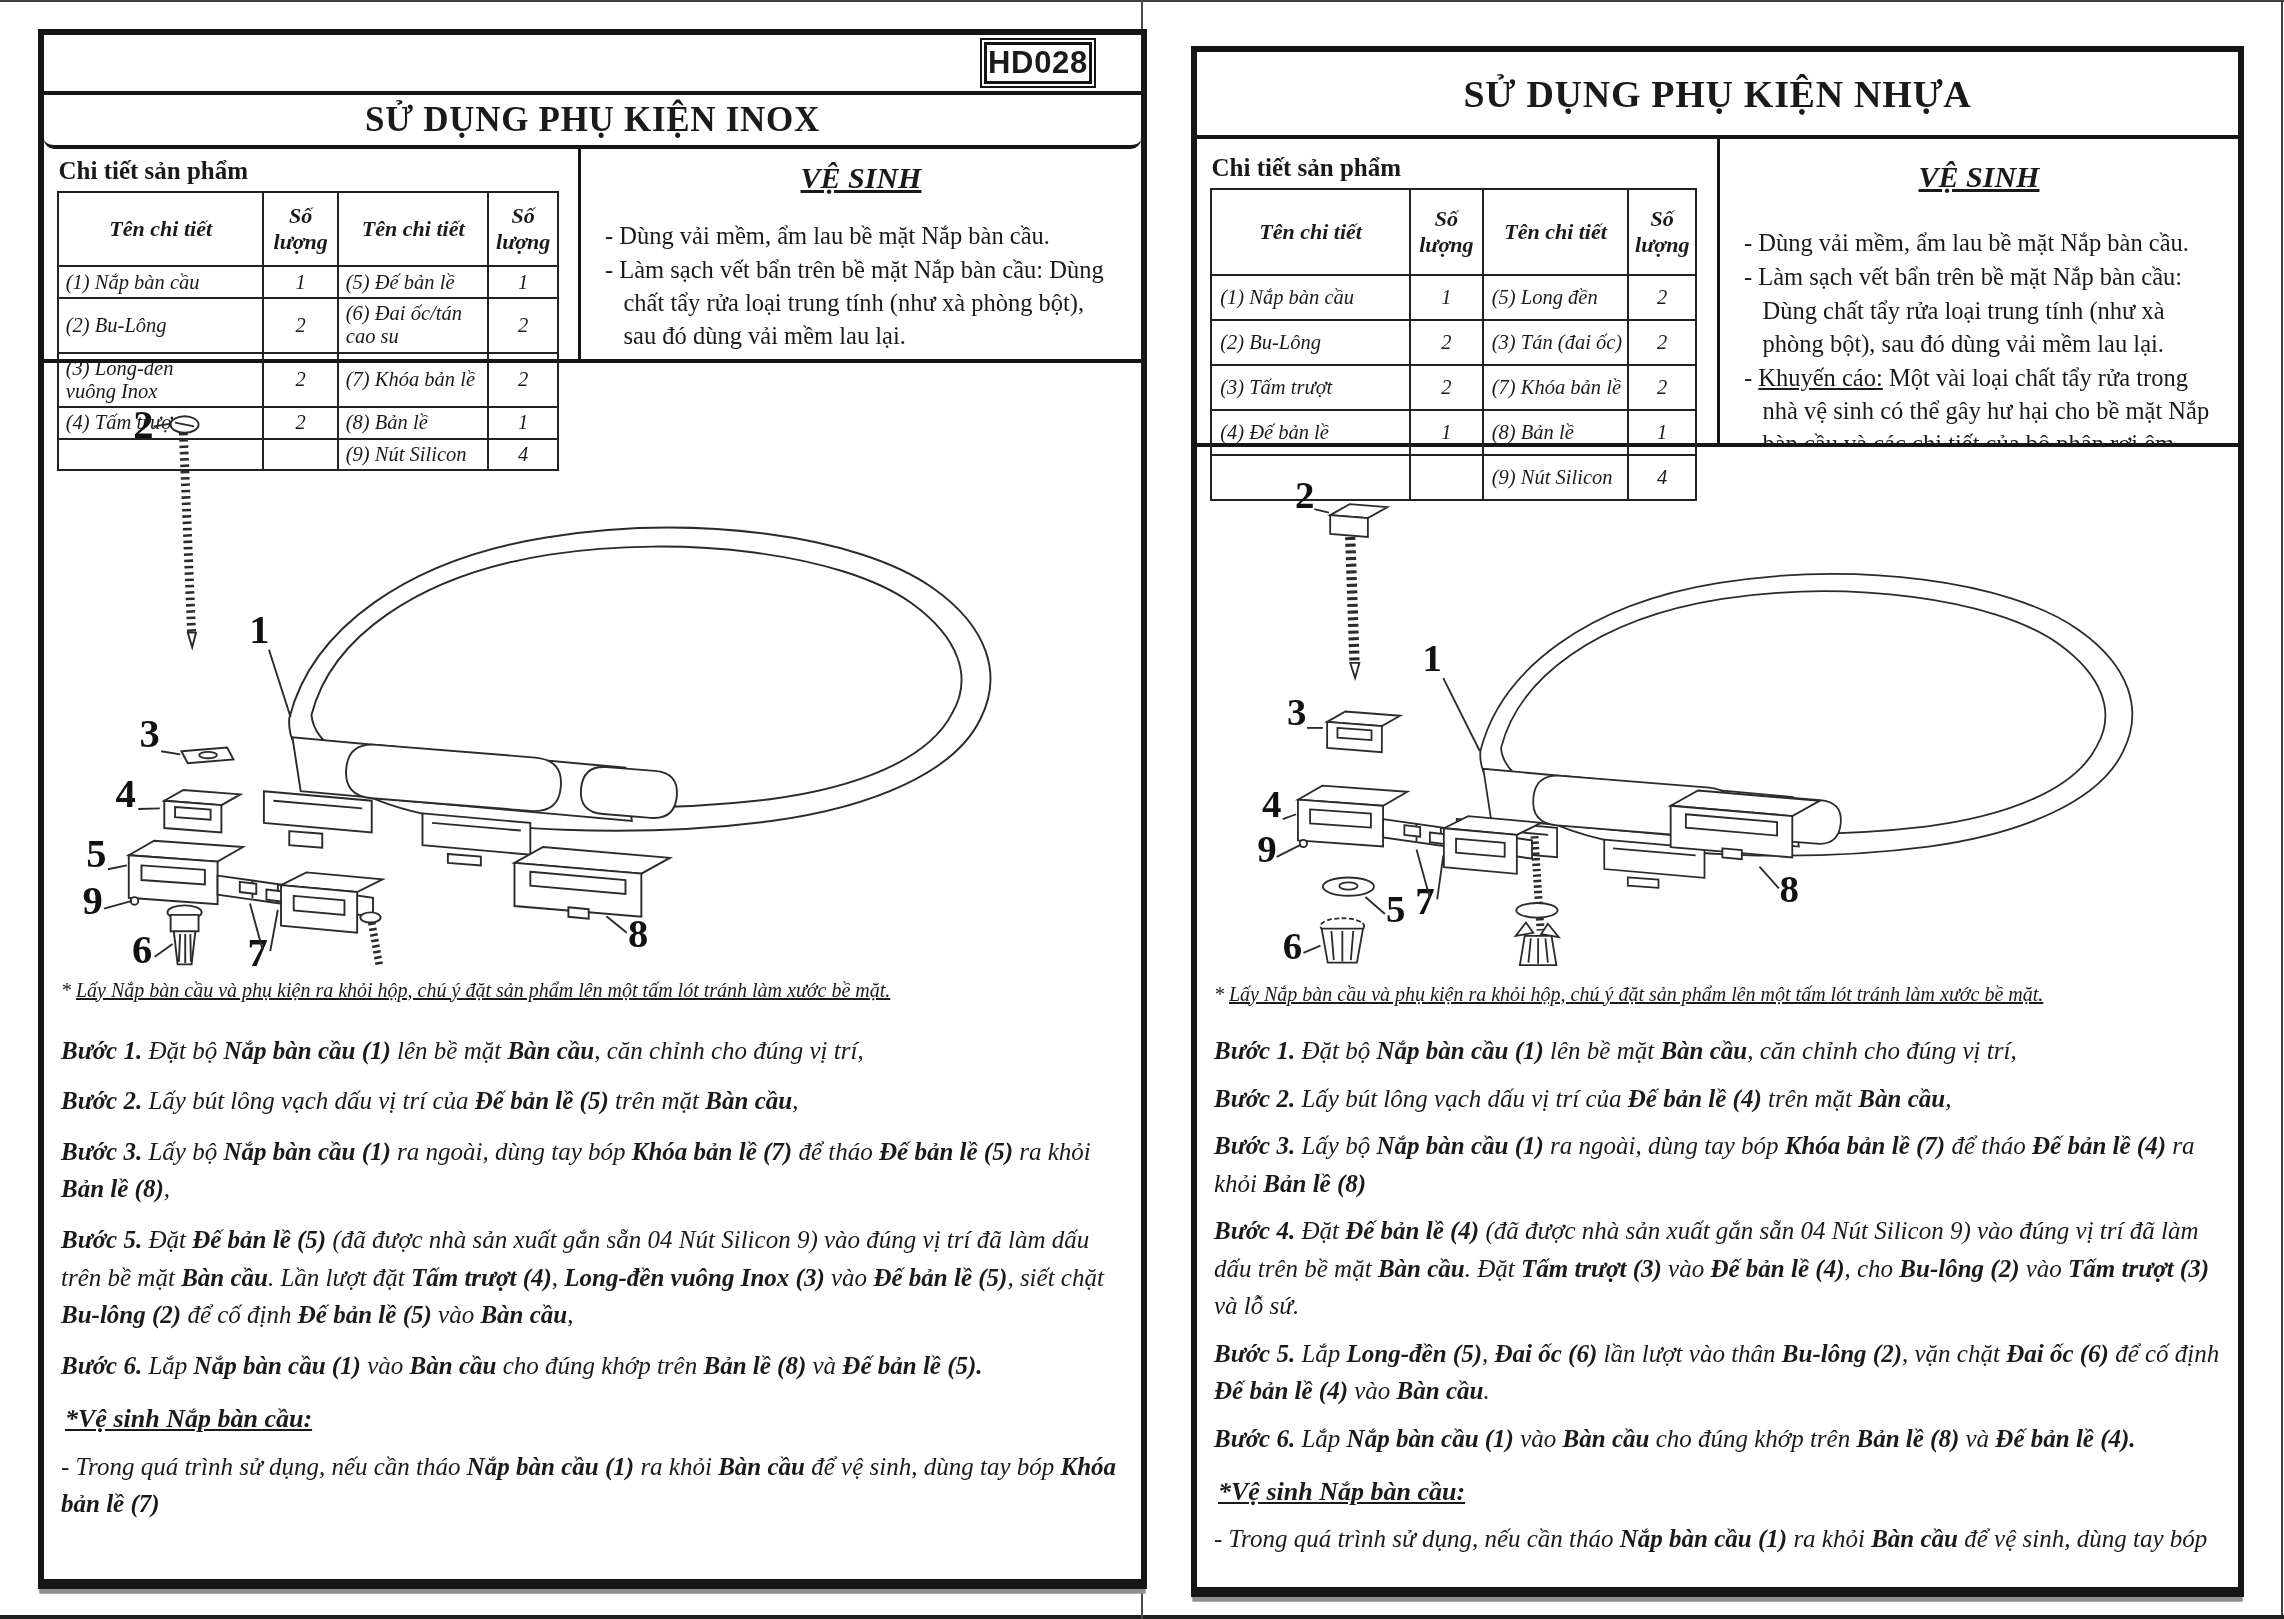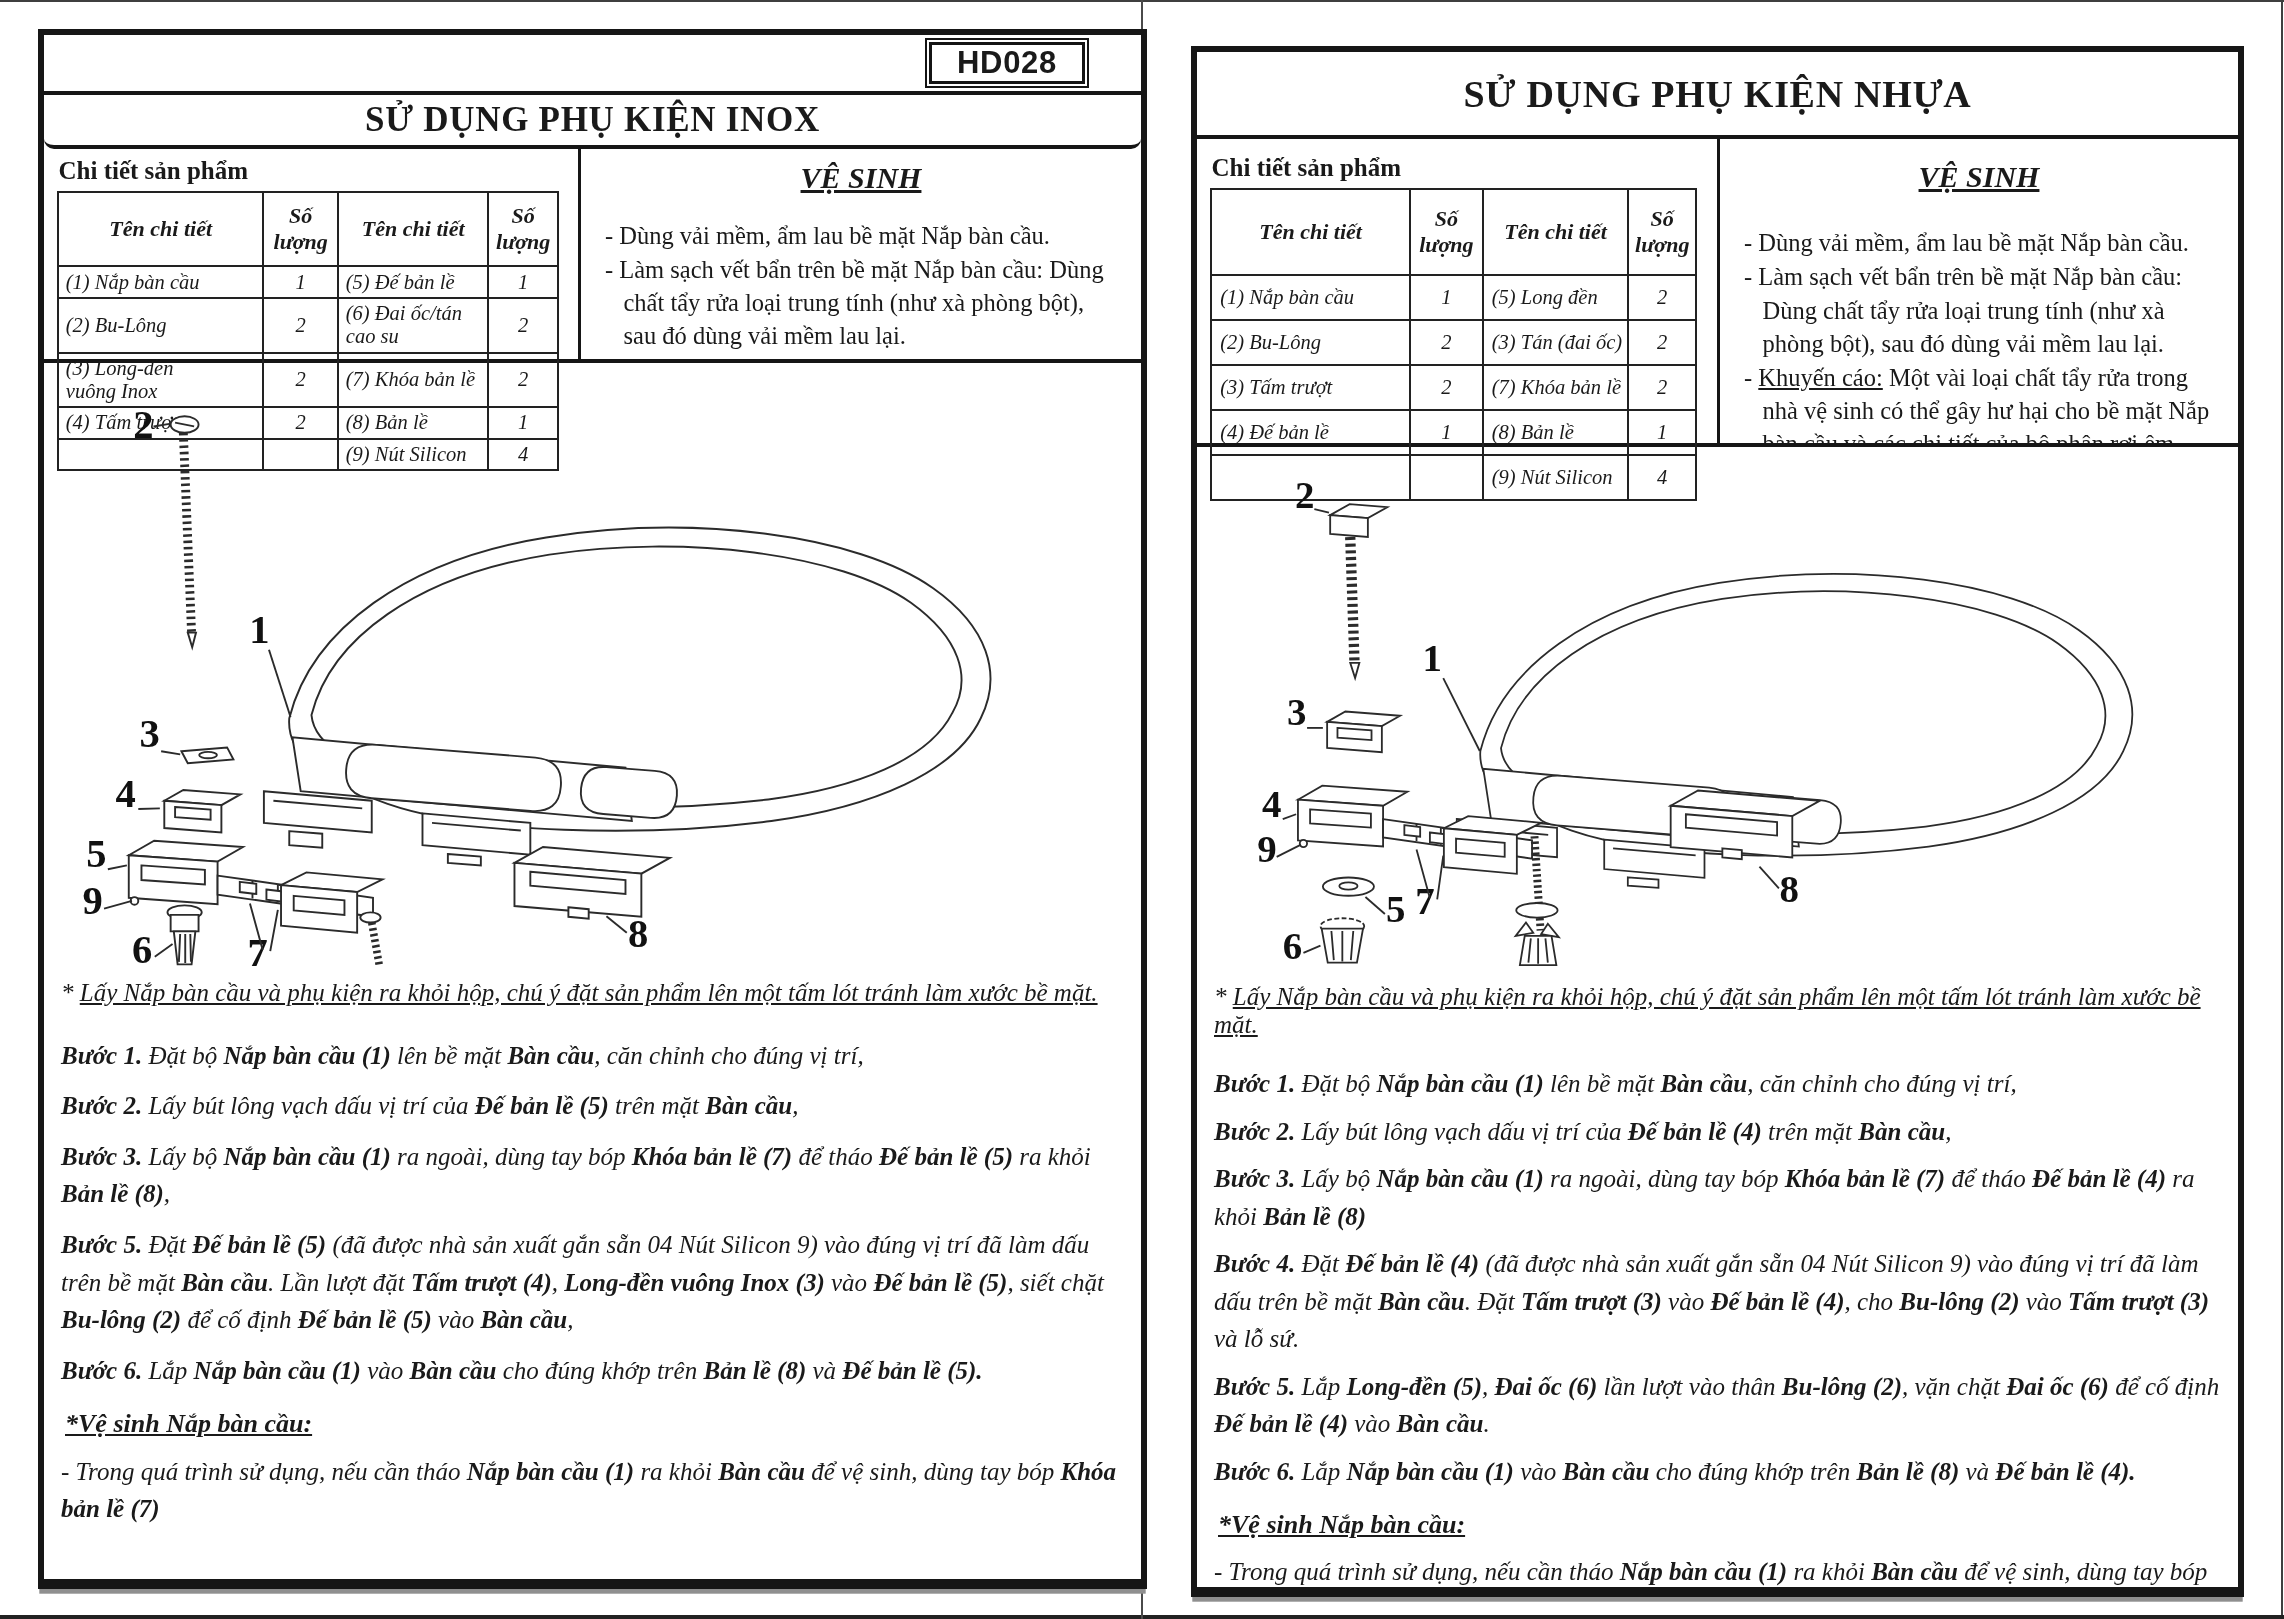--- a/index.html
+++ b/index.html
@@ -17,23 +17,23 @@
     box-sizing:border-box;box-shadow:0 6px 0 -1.3px #8f8f8f;display:flex;flex-direction:column;
   }
   .page-l{left:38px;top:29px;width:1109px;height:1560px;}
   .page-r{left:1191px;top:46px;width:1053px;height:1551px;}
 
   .row-title{flex:0 0 auto;height:56px;border-bottom:4px solid #161616;position:relative;
     display:flex;align-items:center;justify-content:center;}
   .page-r .row-title{height:83px;}
   .doc-title{font-weight:bold;font-size:38px;letter-spacing:0.7px;white-space:nowrap;}
   .code-box{
-    position:absolute;right:56px;top:50%;transform:translateY(-50%);
+    position:absolute;right:49px;top:50%;transform:translateY(-50%);
     border:3.3px solid #141414;outline:2.6px solid #141414;outline-offset:2.6px;
-    padding:0 25px;font-family:"Liberation Sans", sans-serif;font-weight:bold;font-size:31px;letter-spacing:0.7px;
+    padding:0 1px;font-family:"Liberation Sans", sans-serif;font-weight:bold;font-size:31px;letter-spacing:0.7px;
   }
   .row-sub{flex:0 0 auto;height:50px;border-bottom:4px solid #161616;display:flex;align-items:center;justify-content:center;border-radius:10px;}
   .sub-title{font-weight:bold;font-size:35px;letter-spacing:0.7px;}
 
   .row-info{flex:0 0 auto;border-bottom:4px solid #161616;display:flex;}
   .page-l .row-info{height:210px;}
   .page-r .row-info{height:304px;}
   .info-left{flex:0 0 auto;border-right:3.3px solid #161616;padding:5.3px 0 0 13.2px;box-sizing:border-box;}
   .page-l .info-left{width:537px;}
   .page-r .info-left{width:523px;}
@@ -61,21 +61,21 @@
   .row-diagram{flex:0 0 auto;position:relative;}
   .page-l .row-diagram{height:609px;}
   .page-r .row-diagram{height:529px;}
   .row-diagram svg{position:absolute;left:0;top:0;width:100%;height:100%;}
   .dline{stroke:#2b2b2b;stroke-width:3;fill:none;}
   .dfill{stroke:#2b2b2b;stroke-width:3;fill:#ffffff;}
   .dthread{stroke:#2b2b2b;fill:none;}
   .dlabel{font-family:"Liberation Serif", serif;font-weight:bold;font-size:64px;fill:#111;}
 
   .row-text{flex:1 1 auto;padding:0 18.5px 0 17px;overflow:hidden;}
-  .note{font-style:italic;font-size:25px;margin:6.6px 0 30px 0;}
+  .note{font-style:italic;font-size:20px;margin:6.6px 0 30px 0;}
   .page-r .note{margin-bottom:26.5px;}
   .steps > div{font-style:italic;font-size:25px;line-height:1.5;margin-bottom:13.2px;}
   .page-r .steps > div{margin-bottom:10px;}
   .clean-title{font-style:italic;font-weight:bold;font-size:26px;text-decoration:underline;margin:20px 0 13.2px 4px;}
   .clean > div{font-style:italic;font-size:25px;line-height:1.5;margin-bottom:9.3px;}
   .b{font-weight:bold;}
   .u{text-decoration:underline;}
 </style>
 </head>
 <body>

